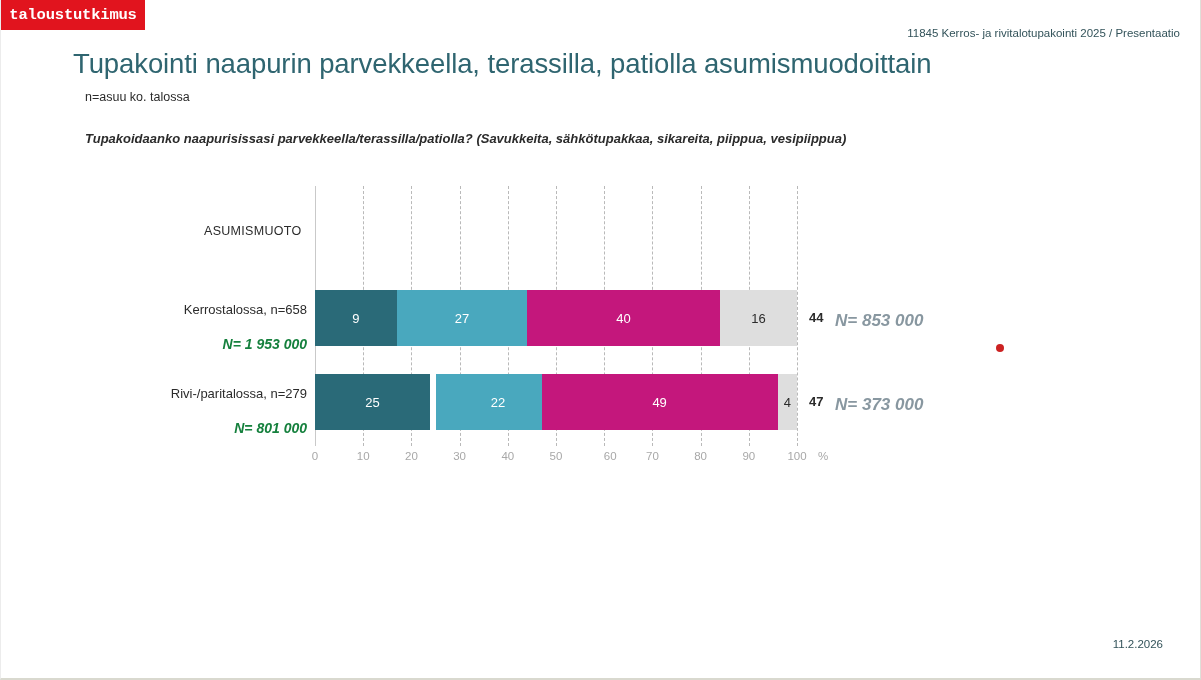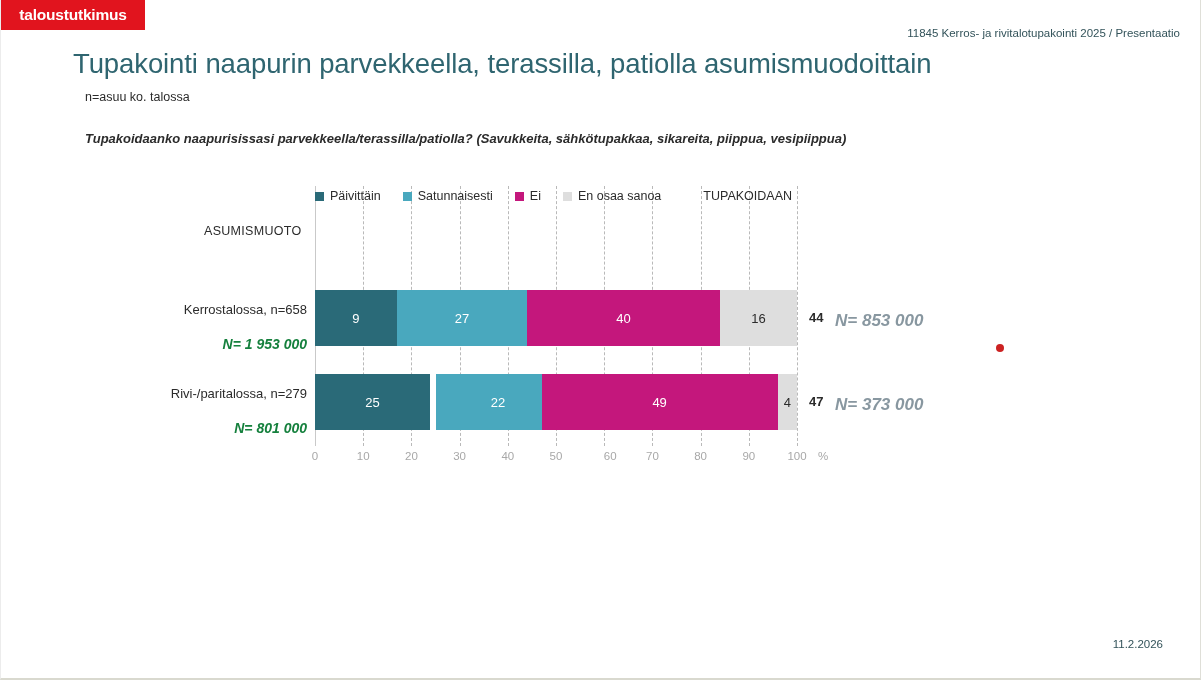--- a/index.html
+++ b/index.html
@@ -16,21 +16,21 @@
     border-right: 1px solid #dfdfd8;
     border-bottom: 2px solid #d9d9cf;
     border-left: 1px solid #ececec;
   }
 
   
   #logo {
     position: absolute; left: 0; top: 0;
     width: 144px; height: 30px;
     background: #E1141E;
-    display: flex; align-items: center; justify-content: center;
+    display: flex; align-items: center; justify-content: center; font-family: Liberation Mono, monospace;
   }
   #logo span {
     color: #ffffff;
     font-size: 15.5px;
     font-weight: bold;
     letter-spacing: -0.2px;
   }
 
   
   #doc-ref {
@@ -166,39 +166,20 @@
   <div id="logo">
     <span>taloustutkimus</span>
   </div>
 
   <div id="doc-ref">11845 Kerros- ja rivitalotupakointi 2025 / Presentaatio</div>
 
   <div id="page-title">Tupakointi naapurin parvekkeella, terassilla, patiolla asumismuodoittain</div>
   <div id="subnote">n=asuu ko. talossa</div>
   <div id="question">Tupakoidaanko naapurisissasi parvekkeella/terassilla/patiolla? (Savukkeita, sähkötupakkaa, sikareita, piippua, vesipiippua)</div>
 
-  <div id="legend">
-    <div class="legend-item">
-      <span class="legend-swatch" style="background: rgb(42, 106, 120);"></span>
-      <span class="legend-label">Päivittäin</span>
-    </div>
-    <div class="legend-item">
-      <span class="legend-swatch" style="background: rgb(73, 168, 190);"></span>
-      <span class="legend-label">Satunnaisesti</span>
-    </div>
-    <div class="legend-item">
-      <span class="legend-swatch" style="background: rgb(196, 23, 124);"></span>
-      <span class="legend-label">Ei</span>
-    </div>
-    <div class="legend-item">
-      <span class="legend-swatch" style="background: rgb(222, 222, 222);"></span>
-      <span class="legend-label">En osaa sanoa</span>
-    </div>
-    <div id="legend-tupakoidaan">TUPAKOIDAAN</div>
-  </div>
 
   <div id="group-label">ASUMISMUOTO</div>
 
   <div id="chart">
     <div id="gridlines">
         <div class="gridline solid" style="left: 0px;"></div>
         <div class="gridline" style="left: 48.2px;"></div>
         <div class="gridline" style="left: 96.4px;"></div>
         <div class="gridline" style="left: 144.6px;"></div>
         <div class="gridline" style="left: 192.8px;"></div>

